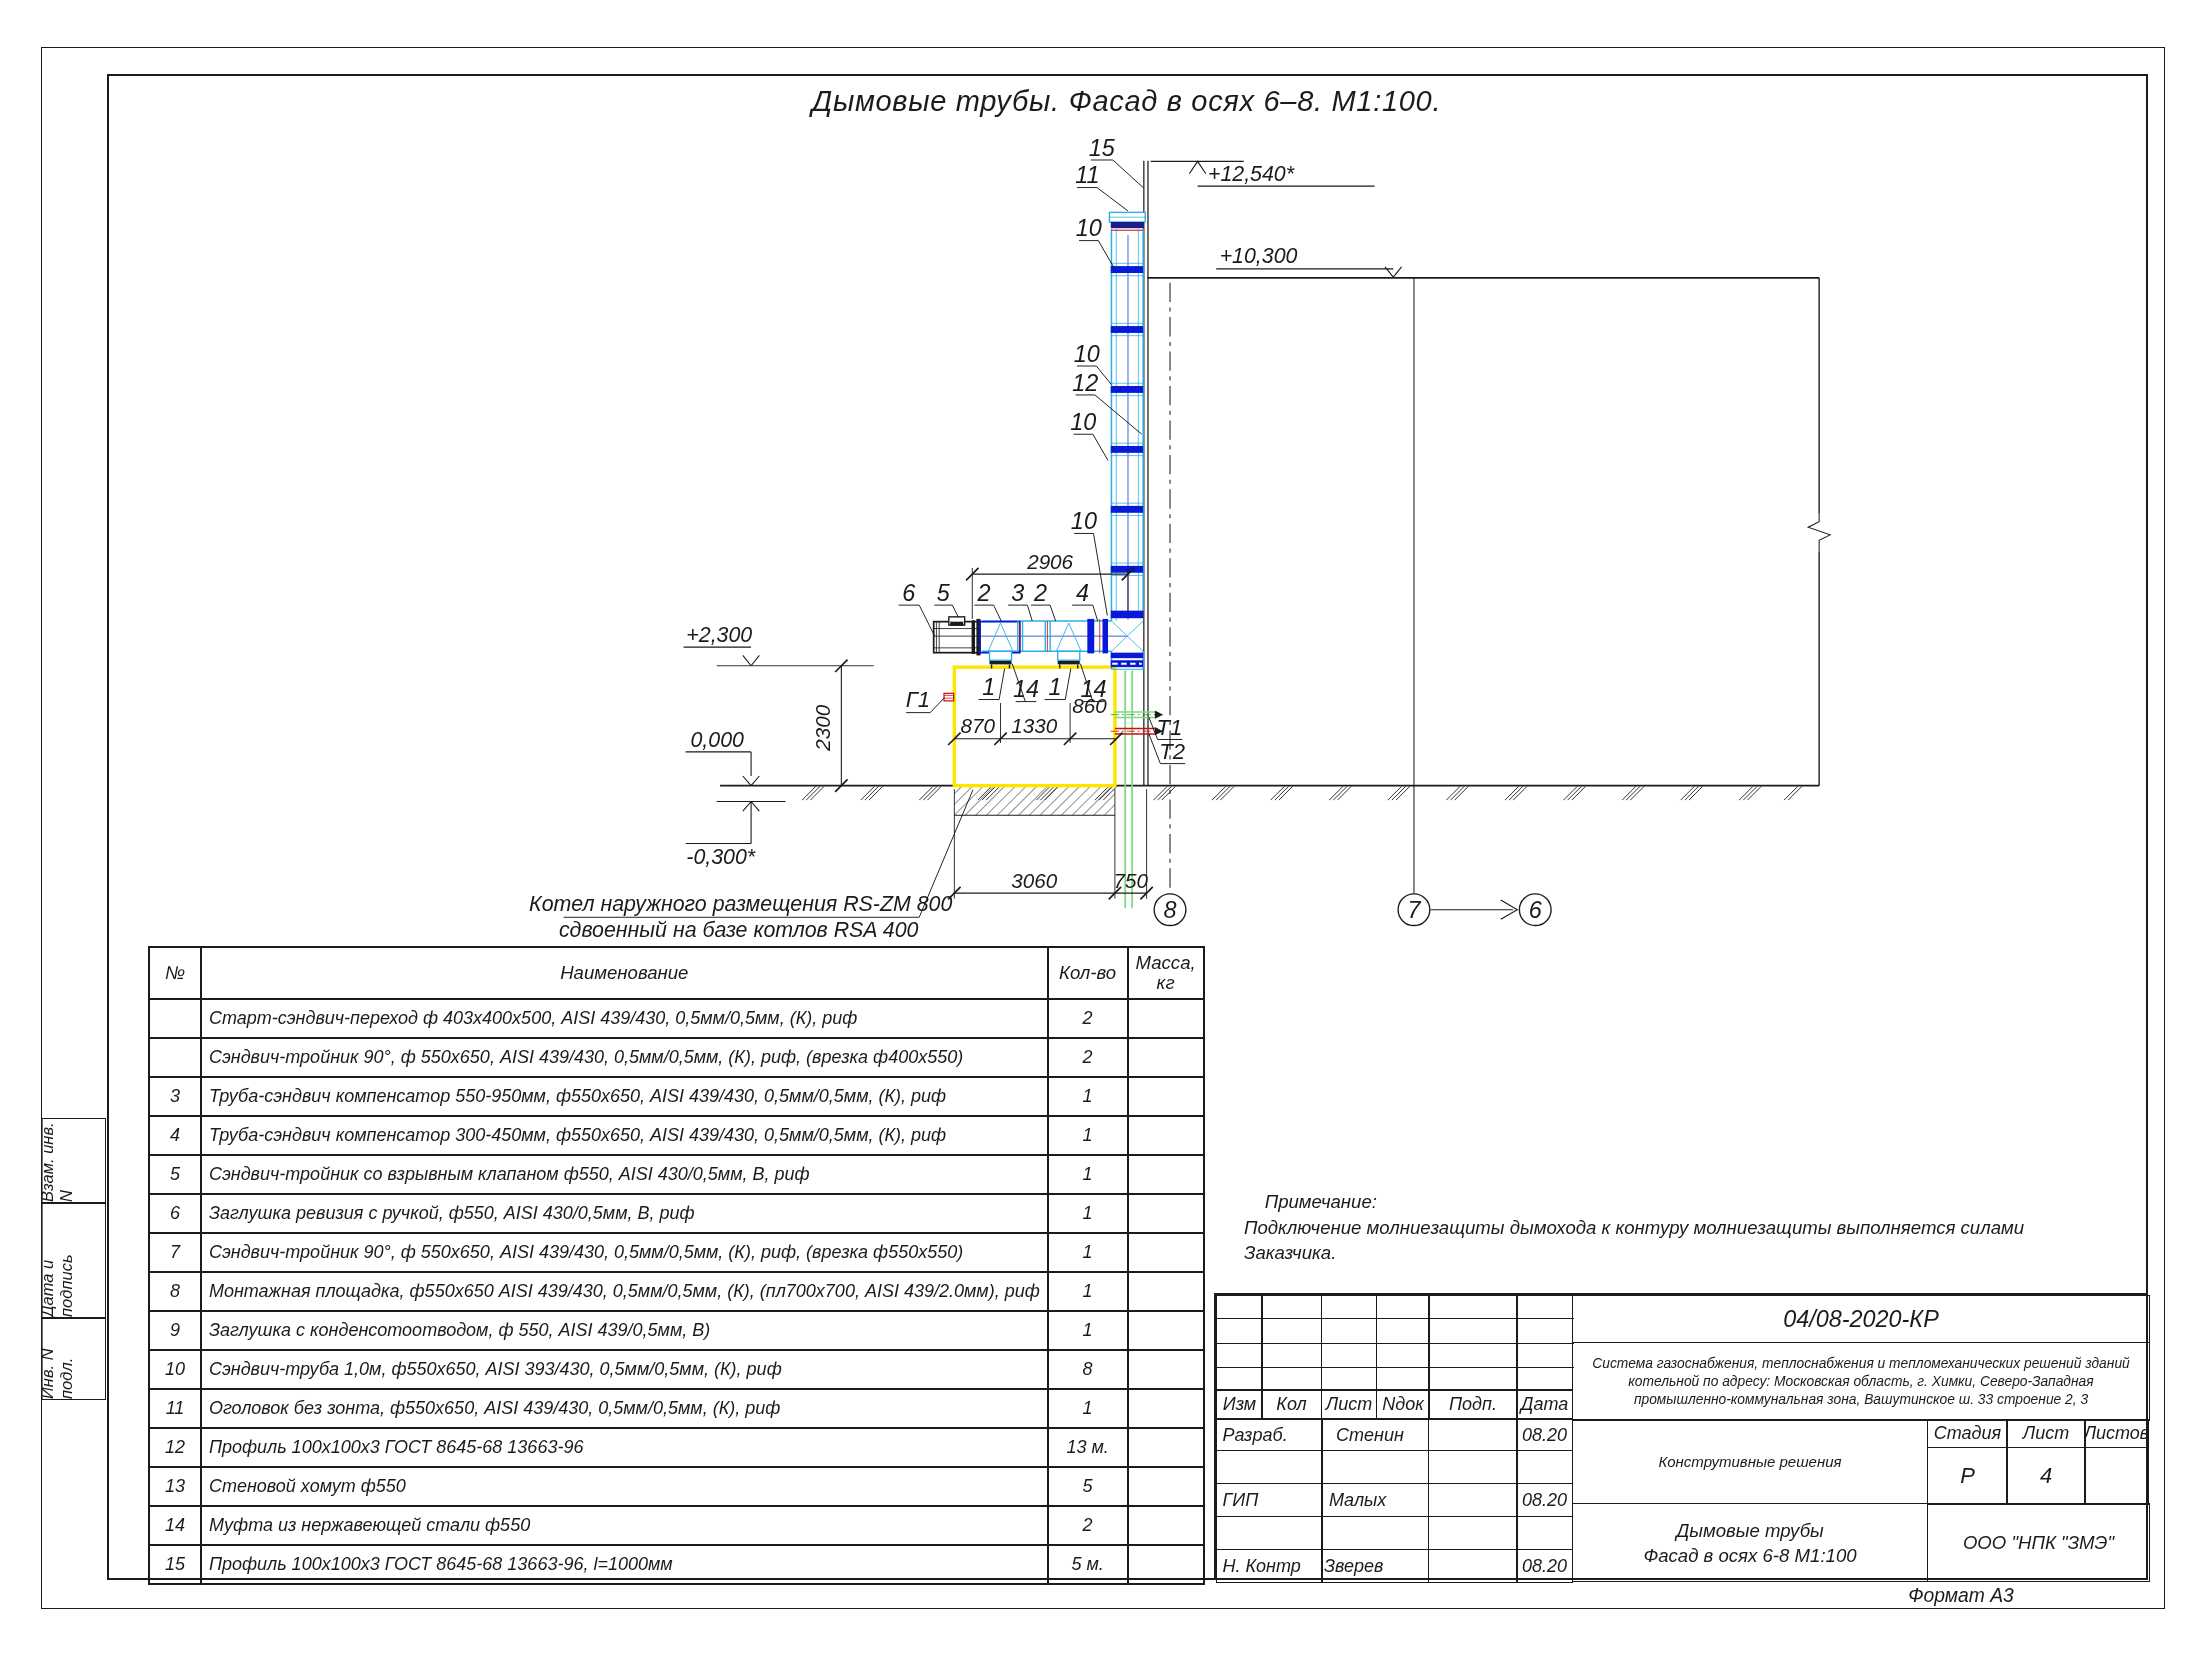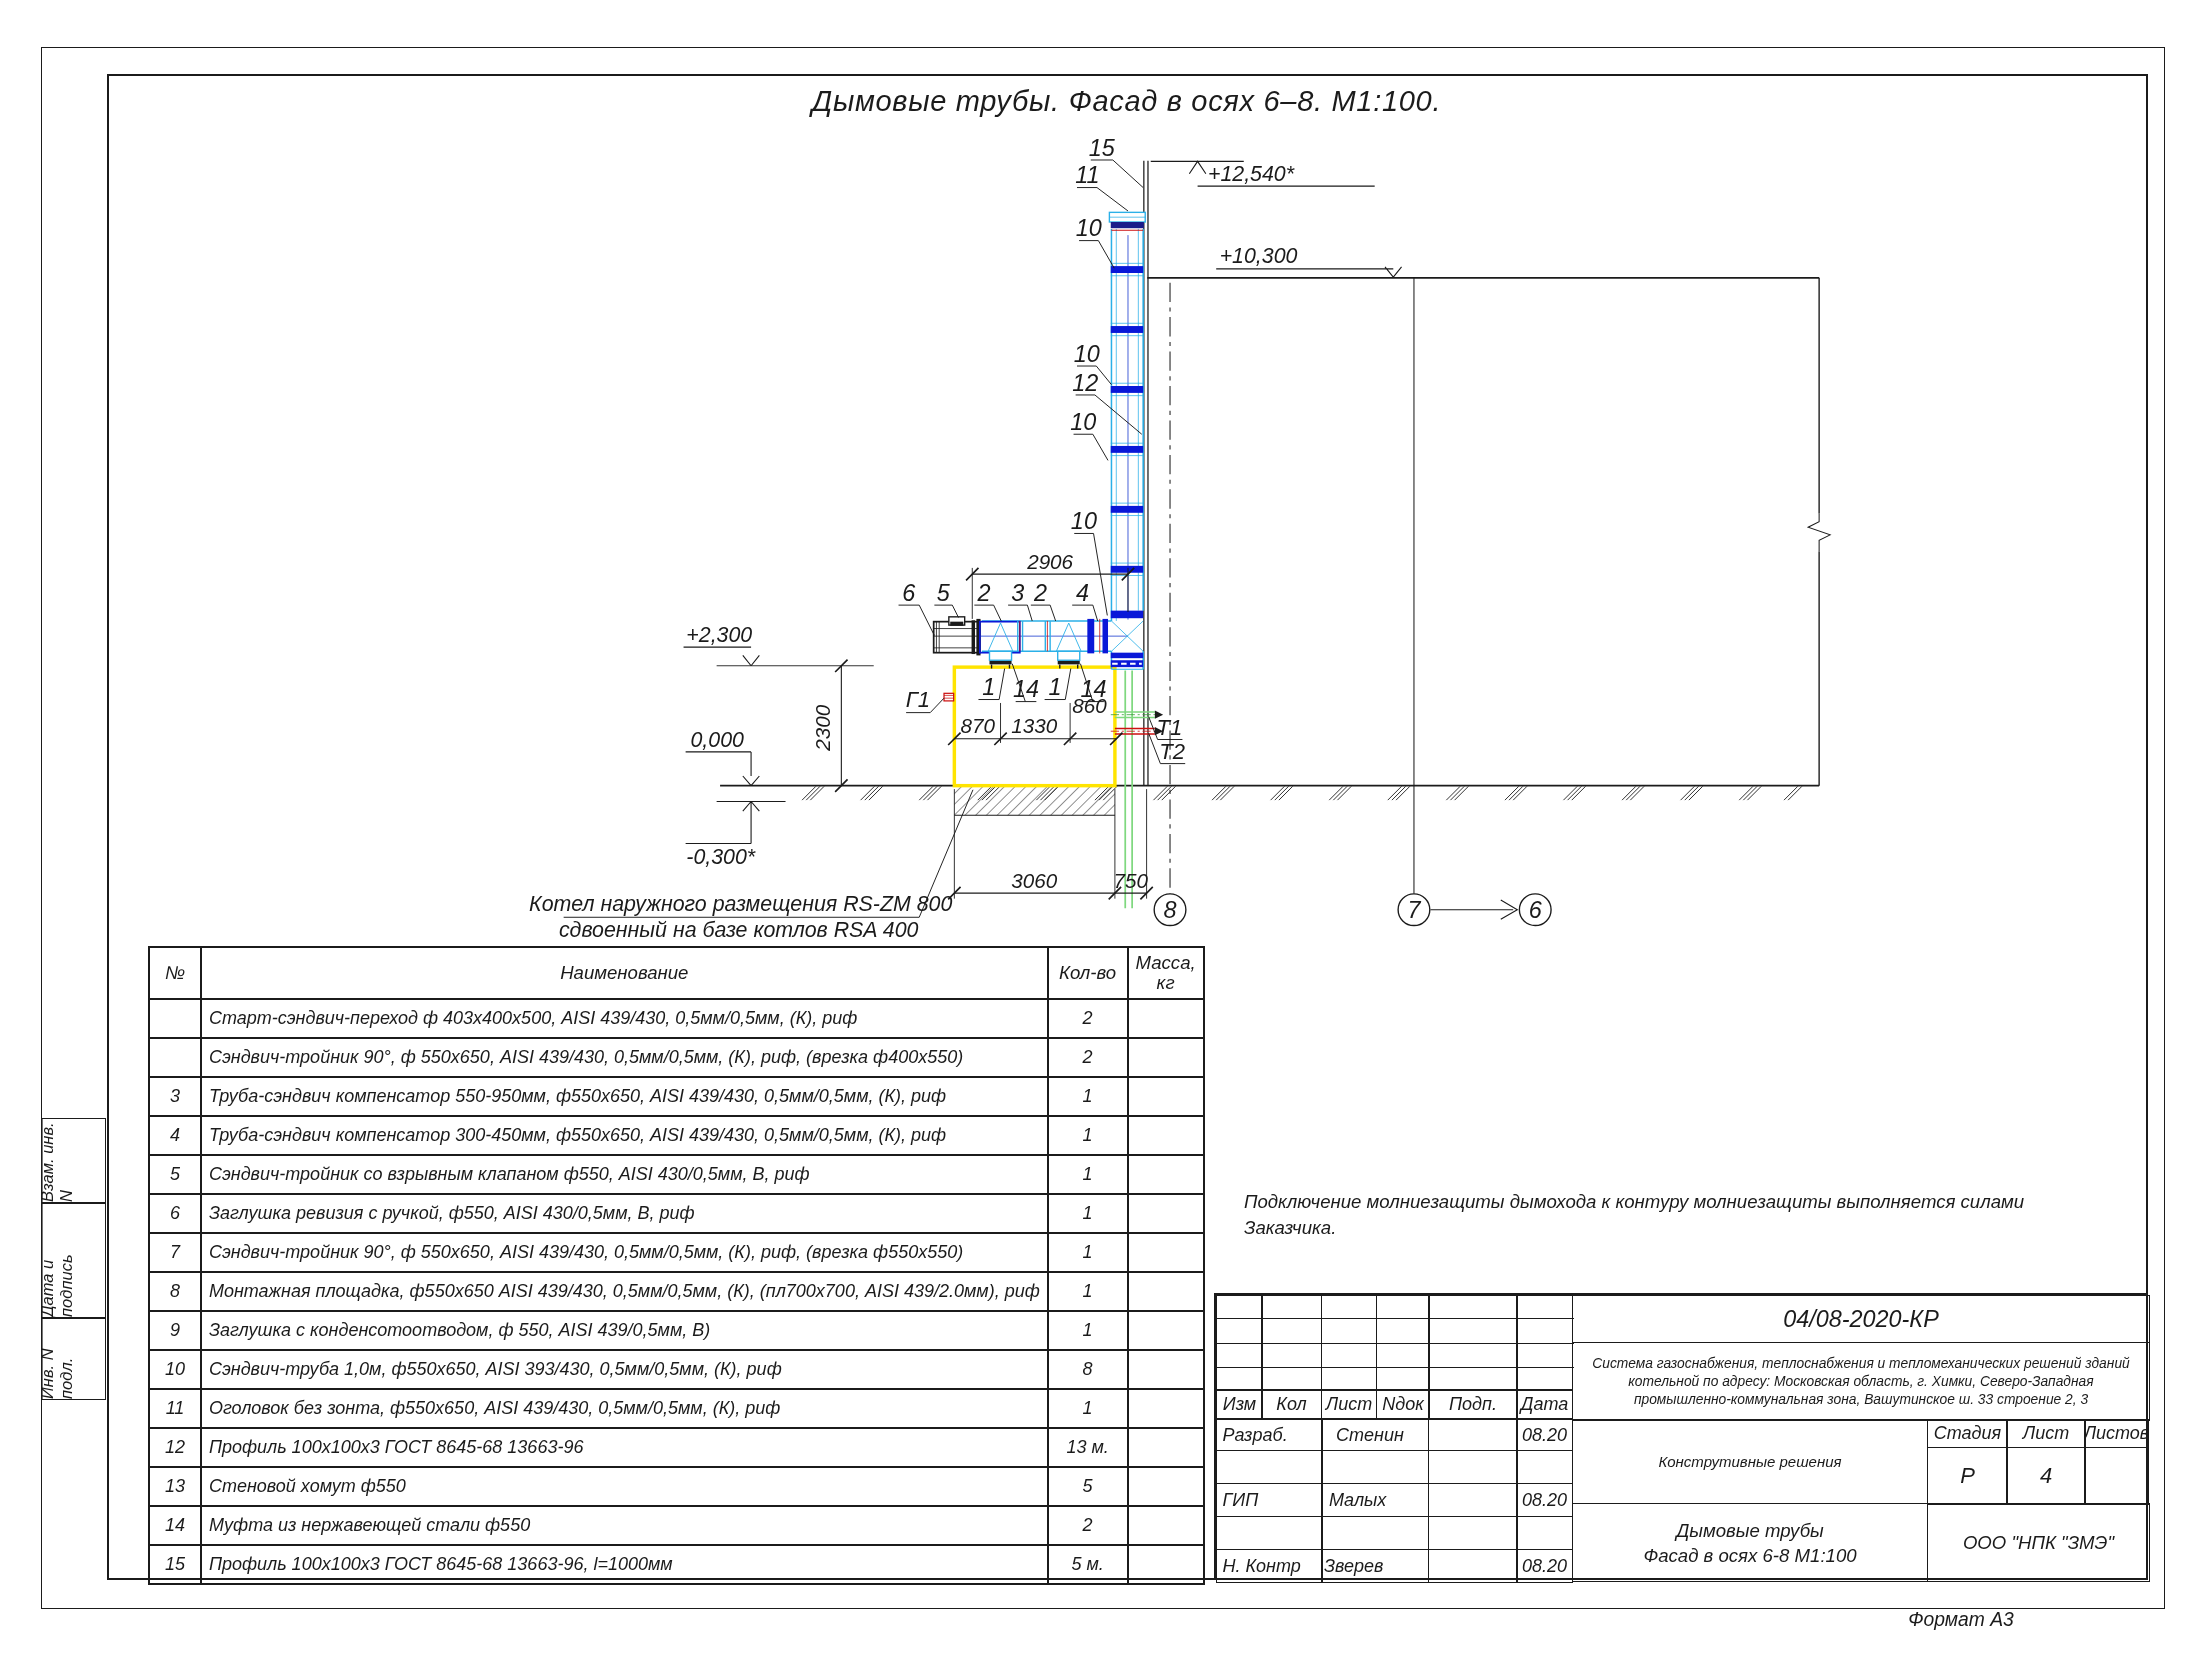--- a/index.html
+++ b/index.html
@@ -21,21 +21,21 @@
   table.spec tr.hdr td{height:50px;text-align:center;border-bottom:2.8px solid #1b1b1b;font-size:18.6px;}
   td.c-num{text-align:center;padding:0 1.4px;}
   td.c-qty{text-align:center;}
   
   .note{left:1244px;top:1189px;width:834px;font:italic 18.6px/25.5px "Liberation Sans",sans-serif;}
   .note .nh{padding-left:20.7px;}
   
   .tblock{left:1214px;top:1293px;width:934px;height:287px;border:2.1px solid #1b1b1b;}
   .cell{position:absolute;border:1.4px solid #1b1b1b;box-sizing:border-box;display:flex;align-items:center;justify-content:center;
     font:italic 18px "Liberation Sans",sans-serif;overflow:hidden;text-align:center;}
-  .fmt{left:1861px;top:1585px;width:200px;text-align:center;font:italic 19.3px "Liberation Sans",sans-serif;margin-top:24px;}
+  .fmt{left:1861px;top:1585px;width:200px;text-align:center;font:italic 19.3px "Liberation Sans",sans-serif;}
   svg{position:absolute;left:0;top:0;}
   svg text{font-family:"Liberation Sans",sans-serif;font-style:italic;fill:#1b1b1b;}
 </style>
 </head>
 <body>
 
 <div class="abs sheet-outer"></div>
 <div class="abs sheet-frame"></div>
 
 <div class="abs side-box" style="left:41px;top:1118px;width:65px;height:85px;">
@@ -370,20 +370,21 @@
   <tr>
         <td class="c-num">15</td>
         <td>Профиль 100х100х3 ГОСТ 8645-68 13663-96, l=1000мм</td>
         <td class="c-qty">5 м.</td>
         <td></td>
       </tr>
 </tbody>
   </table>
 
 <div class="abs note">
+  <div class="nh">Примечание:</div>
   <div>Подключение молниезащиты дымохода к контуру молниезащиты выполняется силами Заказчика.</div>
 </div>
 
 <div class="abs tblock">
 
   <div class="cell" style="left:0;top:0;width:47px;height:95px;"></div>
   <div class="cell" style="left:45px;top:0;width:61px;height:95px;"></div>
   <div class="cell" style="left:105px;top:0;width:56px;height:95px;"></div>
   <div class="cell" style="left:160px;top:0;width:54px;height:95px;"></div>
   <div class="cell" style="left:212px;top:0;width:90px;height:95px;"></div>

